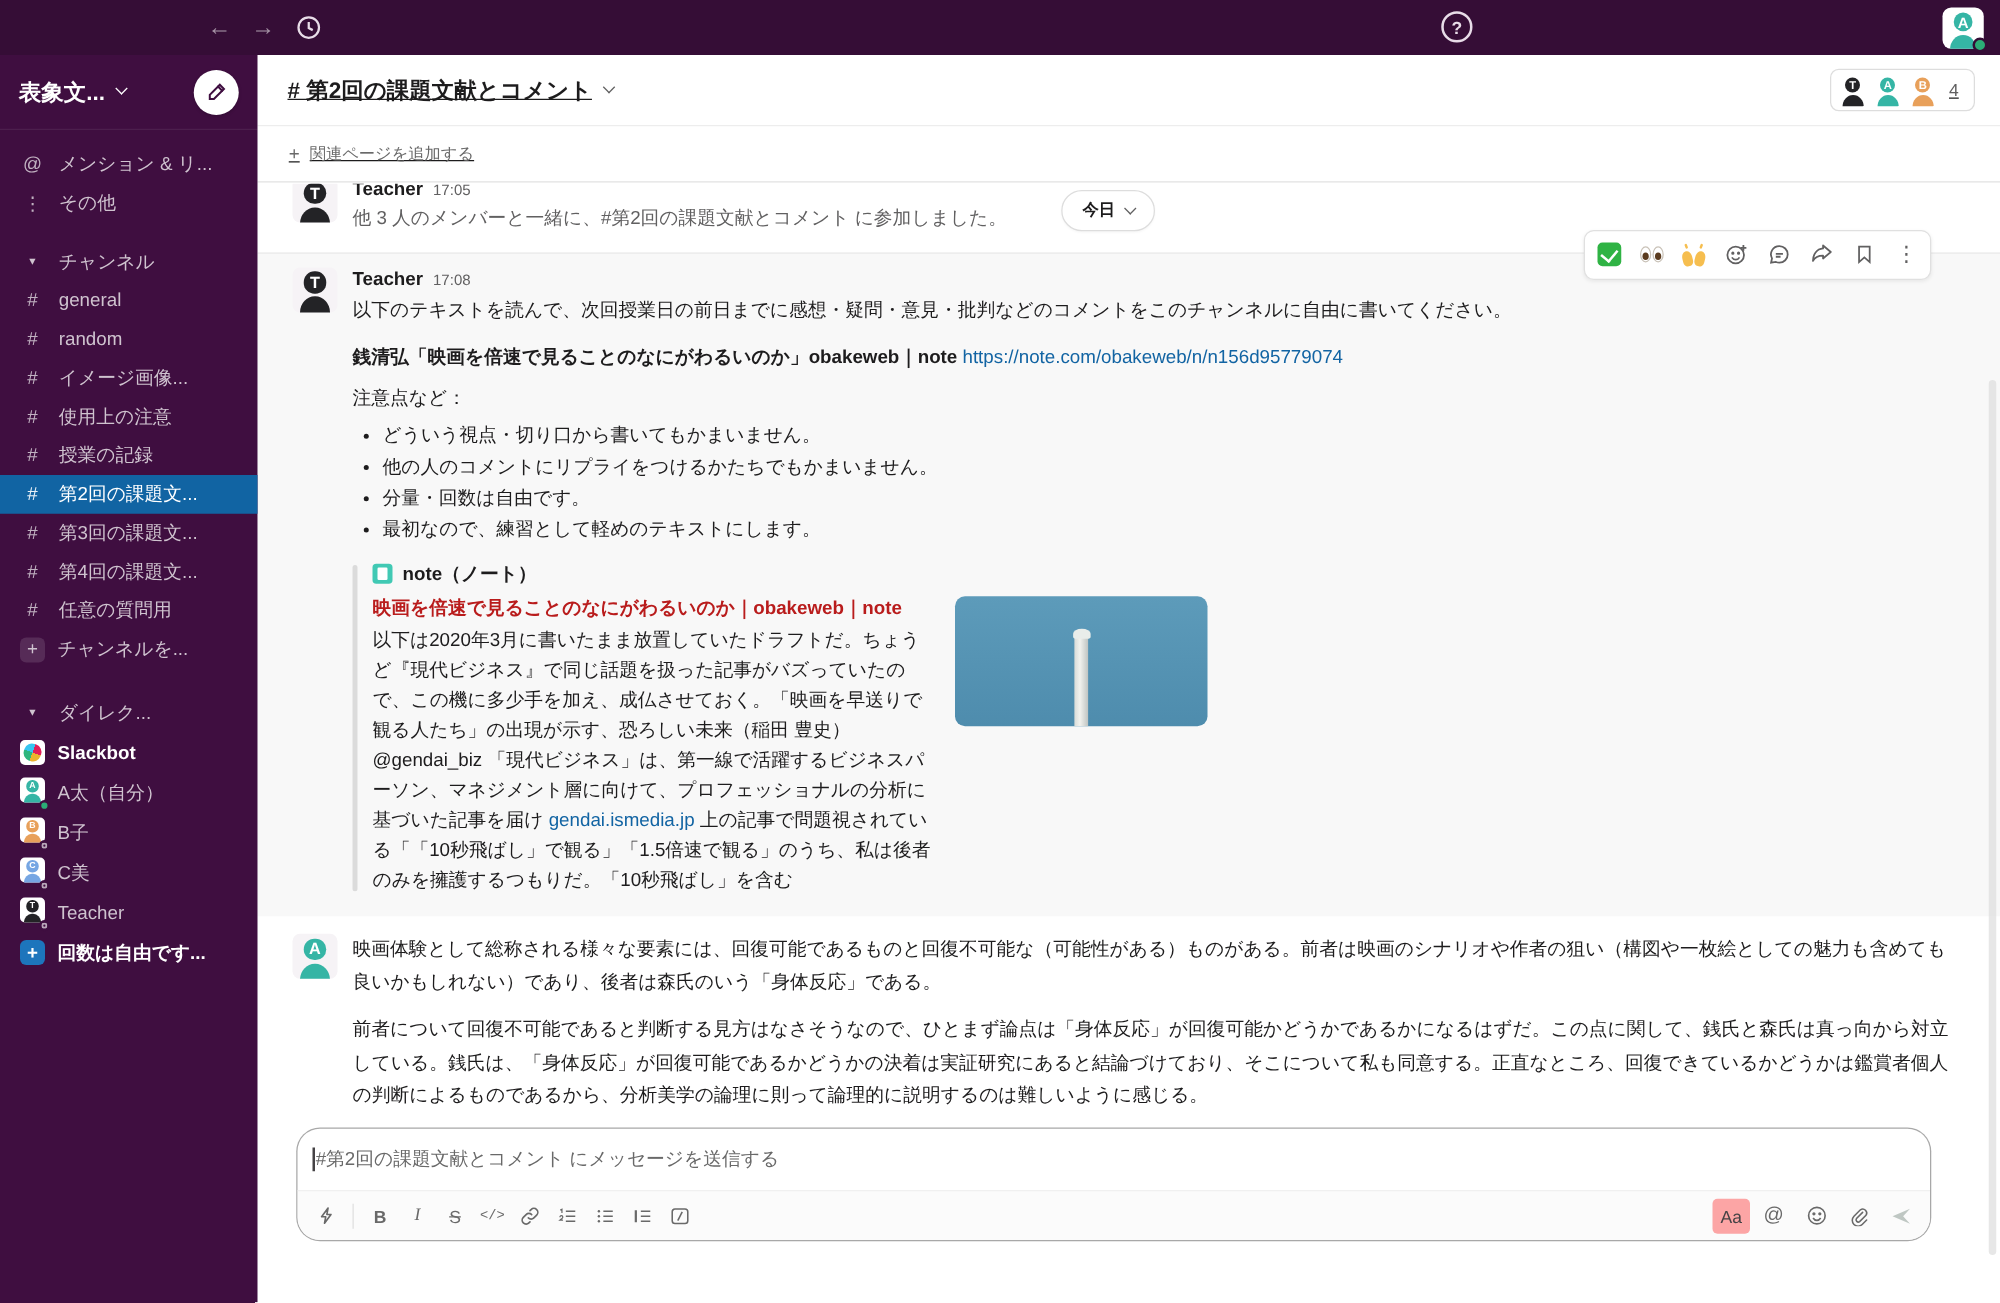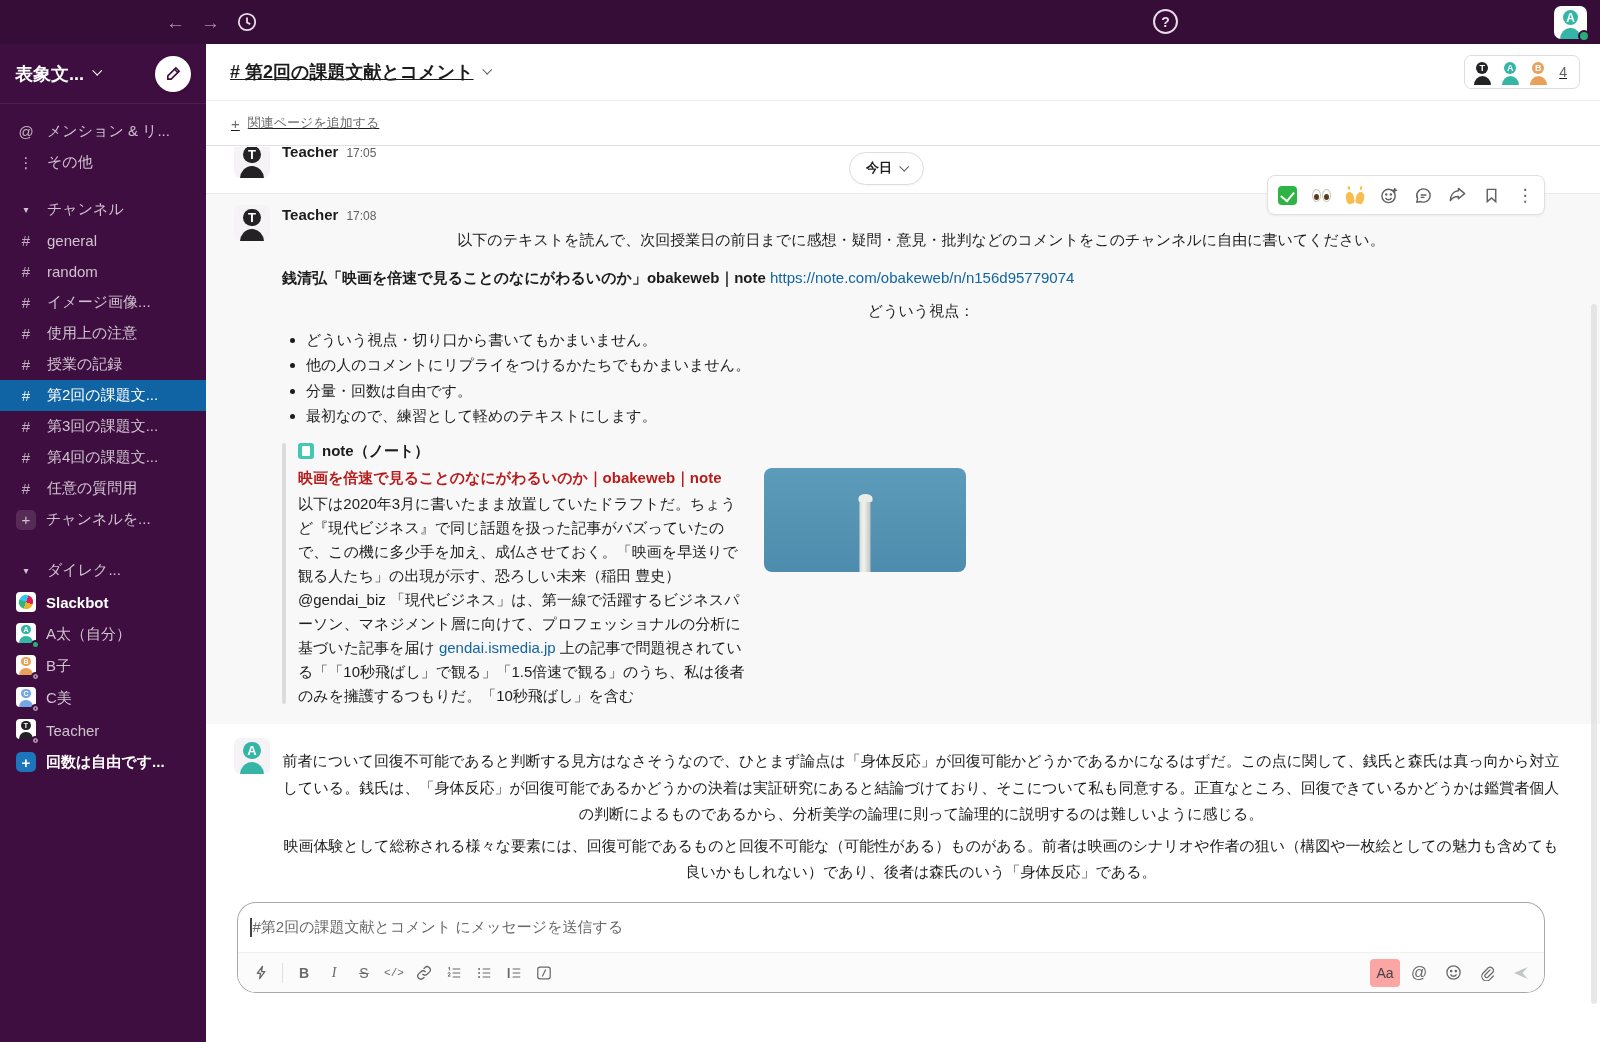--- a/index.html
+++ b/index.html
@@ -83,21 +83,21 @@
   .name-row { display:flex; align-items:baseline; gap:8px; }
   .m-name { font-weight:bold; font-size:15px; cursor:pointer; }
   .m-time { font-size:12px; color:#616061; cursor:pointer; }
   .join-msg { margin-top:-13px; }
   .join-text { color:#616061; }
   .date-pill { position:absolute; left:643px; top:5px; height:33px; background:#fff; border:1px solid #DDDDDD;
     border-radius:17px; display:flex; align-items:center; gap:8px; padding:0 16px; font-size:13px; font-weight:bold;
     cursor:pointer; box-shadow:0 1px 2px rgba(0,0,0,0.04); z-index:5; }
   .date-pill .chev { color:#616061; margin-top:-3px; }
   .msg-hover { margin-top:9px; border-top:1px solid #E9E9E9; background:#F8F8F8; padding-top:9px; padding-bottom:16px; position:relative; }
-  .m-para { margin:2px 0 6px;text-align:center; }
+  .m-para { margin:2px 0 6px; }
   .ref-line { margin:14px 0 10px; }
   .b { font-weight:bold; }
   a.link, .link { color:#1264A3; text-decoration:none; cursor:pointer; }
   .bullets { margin:6px 0 8px 4px; padding-left:20px; }
   .bullets li { margin:2px 0; }
 
   
   .attachment { position:relative; margin-top:12px; padding-left:16px; display:flex; }
   .attachment::before { content:""; position:absolute; left:0; top:4px; bottom:4px; width:4px; border-radius:4px; background:#DBDBDB; }
   .att-text { width:452px; }
@@ -352,20 +352,21 @@
           <span class="pa-head">
               <span>T</span>
             </span>
             <span class="pa-body"></span>
         </span>
         <div class="m-content">
           <div class="name-row">
             <span class="m-name">Teacher</span>
             <span class="m-time">17:05</span>
           </div>
+          <div class="join-text">他 3 人のメンバーと一緒に、#第2回の課題文献とコメント に参加しました。</div>
         </div>
       </div>
 
       <div class="date-pill">
         <span>今日</span>
         <span class="chev"></span>
       </div>
 
       <div class="msg msg-hover">
 
@@ -425,21 +426,21 @@
           <div class="name-row">
             <span class="m-name">Teacher</span>
             <span class="m-time">17:08</span>
           </div>
           <div class="m-para">以下のテキストを読んで、次回授業日の前日までに感想・疑問・意見・批判などのコメントをこのチャンネルに自由に書いてください。</div>
           <div class="ref-line">
             <span class="b">銭清弘「映画を倍速で見ることのなにがわるいのか」obakeweb｜note</span>
             <span> </span>
             <span class="link">https://note.com/obakeweb/n/n156d95779074</span>
           </div>
-          <div class="m-para">どういう視点：</div>
+          <div class="m-para">注意点など：</div>
           <ul class="bullets">
             <li>どういう視点・切り口から書いてもかまいません。</li>
             <li>他の人のコメントにリプライをつけるかたちでもかまいません。</li>
             <li>分量・回数は自由です。</li>
             <li>最初なので、練習として軽めのテキストにします。</li>
           </ul>
 
           <div class="attachment">
             <div class="att-text">
               <div class="att-site">
@@ -459,22 +460,22 @@
       </div>
 
       <div class="msg" style="margin-top:6px">
         <span class="m-avatar pa pa36" style="--c:#35B5A5">
           <span class="pa-head">
               <span>A</span>
             </span>
             <span class="pa-body"></span>
         </span>
         <div class="m-content">
+          <div class="m-para" style="line-height:1.75">映画体験として総称される様々な要素には、回復可能であるものと回復不可能な（可能性がある）ものがある。前者は映画のシナリオや作者の狙い（構図や一枚絵としての魅力も含めても良いかもしれない）であり、後者は森氏のいう「身体反応」である。</div>
           <div class="m-para" style="line-height:1.75; margin-top:12px">前者について回復不可能であると判断する見方はなさそうなので、ひとまず論点は「身体反応」が回復可能かどうかであるかになるはずだ。この点に関して、銭氏と森氏は真っ向から対立している。銭氏は、「身体反応」が回復可能であるかどうかの決着は実証研究にあると結論づけており、そこについて私も同意する。正直なところ、回復できているかどうかは鑑賞者個人の判断によるものであるから、分析美学の論理に則って論理的に説明するのは難しいように感じる。</div>
-          <div class="m-para" style="line-height:1.75">映画体験として総称される様々な要素には、回復可能であるものと回復不可能な（可能性がある）ものがある。前者は映画のシナリオや作者の狙い（構図や一枚絵としての魅力も含めても良いかもしれない）であり、後者は森氏のいう「身体反応」である。</div>
         </div>
       </div>
 
     </div>
 
     <div class="composer">
       <div class="composer-input">
         <span class="caret-bar"></span>
         <span>#第2回の課題文献とコメント にメッセージを送信する</span>
       </div>

